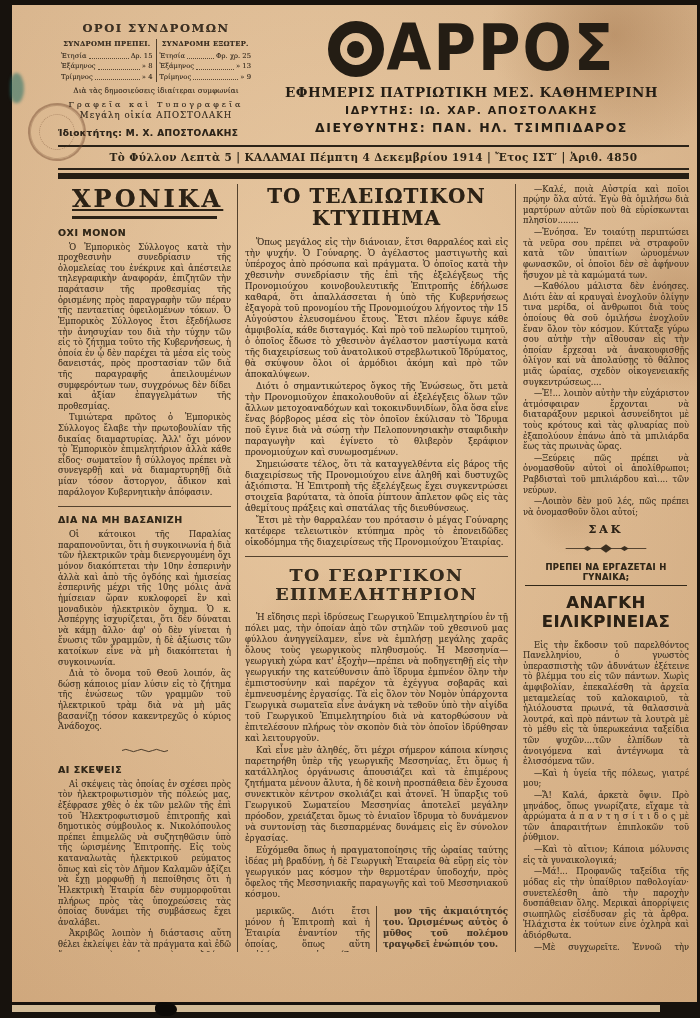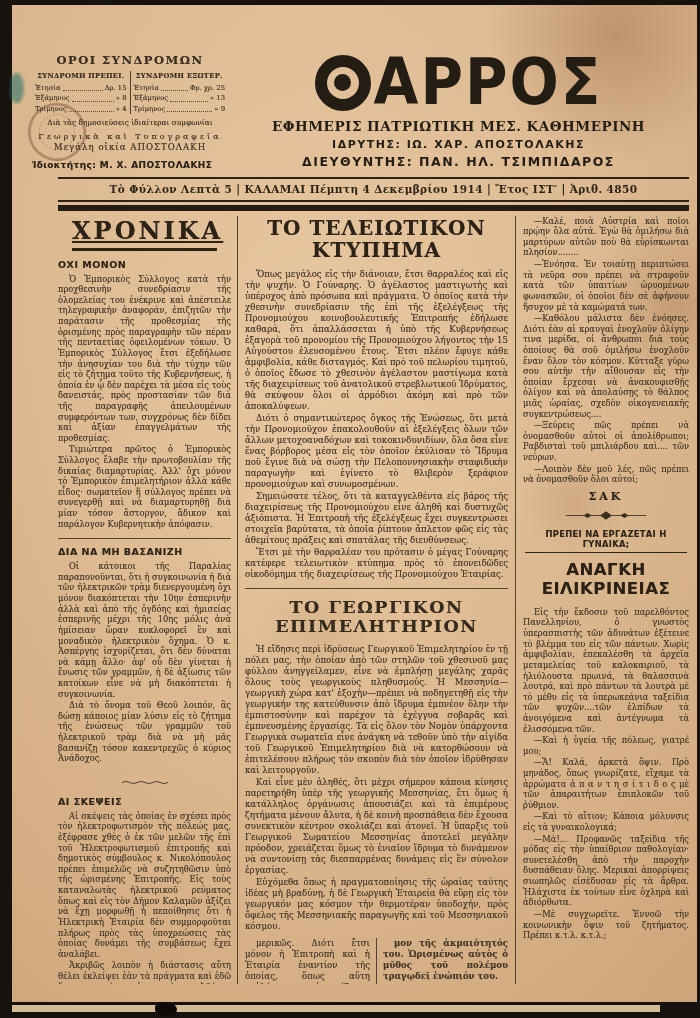--- a/index.html
+++ b/index.html
@@ -11,21 +11,21 @@
     background:
       radial-gradient(circle at 88% 3%, rgba(140,92,50,.38), rgba(140,92,50,0) 11%),
       radial-gradient(circle at 97% 30%, rgba(148,100,58,.30), rgba(148,100,58,0) 9%),
       radial-gradient(circle at 82% 50%, rgba(148,100,58,.18), rgba(148,100,58,0) 7%),
       radial-gradient(circle at 45% 63%, rgba(150,105,60,.12), rgba(150,105,60,0) 9%),
       radial-gradient(ellipse at 45% 40%, rgba(255,238,205,.28), rgba(124,84,42,.14) 95%),
       linear-gradient(#e3bf97,#dcb489);
   }
   .ink{color:#463828;text-shadow:0 0 .35px rgba(70,56,40,.55);}
   
-  .header{display:flex;padding:16px 8px 0 20px;align-items:center;margin-top:32px;}
+  .header{display:flex;padding:16px 8px 0 46px;align-items:flex-start;}
   .subbox{width:196px;color:#3c3023;flex:none;}
   .subbox-title{text-align:center;font:bold 11.5px "DejaVu Serif",serif;letter-spacing:1.5px;margin-bottom:4px;}
   .subcols{display:flex;font-size:6.8px;line-height:1.55;}
   .subcol{flex:1;padding:0 3px;min-width:0;}
   .subcol + .subcol{border-left:1px solid #53412d;}
   .subcol-head{font-weight:bold;text-align:center;margin:0 0 1px;font-size:6.8px;letter-spacing:.3px;}
   .subrow{display:flex;align-items:flex-end;}
   .subrow .dots{flex:1;border-bottom:1px dotted #5d4a35;margin:0 2px 2px;}
   .sub-note{text-align:center;font-size:7.4px;margin-top:4px;}
   .offices1{text-align:center;font-size:8px;letter-spacing:3px;margin-top:5px;}
@@ -122,21 +122,21 @@
                 <span>» 13</span>
             </div>
             <div class="subrow">
               <span>Τρίμηνος</span>
                 <span class="dots"></span>
                 <span>» 9</span>
             </div>
           </div>
         </div>
         <div class="sub-note">Διὰ τὰς δημοσιεύσεις ἰδιαίτεραι συμφωνίαι</div>
-        <div class="offices1">Γεωργικὰ καὶ Τυπογραφεῖα</div>
+        <div class="offices1">Γραφεῖα καὶ Τυπογραφεῖα</div>
         <div class="offices2">Μεγάλη οἰκία ΑΠΟΣΤΟΛΑΚΗ</div>
         <div class="owner">Ἰδιοκτήτης: Μ. Χ. ΑΠΟΣΤΟΛΑΚΗΣ</div>
       </div>
 
       <div class="mast">
         <div class="mast-titlerow">
           <span class="theta">
               <span class="theta-dot"></span>
             </span>
           <span class="mast-word">ΑΡΡΟΣ</span>
@@ -197,20 +197,21 @@
             </div>
 
           </div>
         </div>
       </div>
 
       <div class="col col3">
         <p class="body">—Καλέ, ποιὰ Αὐστρία καὶ ποῖοι πρῴην ὅλα αὐτά. Ἐγὼ θὰ ὁμιλήσω διὰ μαρτύρων αὐτῶν ποὺ θὰ εὑρίσκωνται πλησίον........</p>
         <p class="body">—Ἐνόησα. Ἐν τοιαύτῃ περιπτώσει τὰ νεῦρα σου πρέπει νὰ στραφοῦν κατὰ τῶν ὑπαιτίων ὠρυομένων φωνασκῶν, οἱ ὁποῖοι δὲν σὲ ἀφήνουν ἥσυχον μὲ τὰ καμώματά των.</p>
         <p class="body">—Καθόλου μάλιστα δὲν ἐνόησες. Διότι ἐὰν αἱ κραυγαὶ ἐνοχλοῦν ὀλίγην τινα μερίδα, οἱ ἄνθρωποι διὰ τοὺς ὁποίους θὰ σοῦ ὁμιλήσω ἐνοχλοῦν ἕναν ὅλον τὸν κόσμον. Κύτταξε γύρω σου αὐτὴν τὴν αἴθουσαν εἰς τὴν ὁποίαν ἔρχεσαι νὰ ἀνακουφισθῇς ὀλίγον καὶ νὰ ἀπολαύσῃς τὸ θάλπος μιᾶς ὡραίας, σχεδὸν οἰκογενειακῆς συγκεντρώσεως....</p>
+        <p class="body">—Ἐ!... λοιπὸν αὐτὴν τὴν εὐχάριστον ἀτμόσφαιραν ἔρχονται νὰ διαταράξουν μερικοὶ ἀσυνείδητοι μὲ τοὺς κρότους καὶ τὰς φλυαρίας ποὺ ἐξαπολύουν ἐπάνω ἀπὸ τὰ μπιλιάρδα ἕως τὰς πρωινὰς ὥρας.</p>
         <p class="body">—Ξεύρεις πῶς πρέπει νὰ ὀνομασθοῦν αὐτοὶ οἱ ἀπολίθρωποι; Ραβδισταὶ τοῦ μπιλιάρδου καὶ.... τῶν νεύρων.</p>
         <p class="body">—Λοιπὸν δὲν μοῦ λές, πῶς πρέπει νὰ ὀνομασθοῦν ὅλοι αὐτοί;</p>
 
         <div class="sak">ΣΑΚ</div>
         <div class="ornament">
           <svg viewBox="0 0 100 10" width="84" height="9">
               <path d="M2 5 H98" stroke="#3b2f20" stroke-width="1"></path>
               <path d="M50 0 L57 5 L50 10 L43 5 Z" fill="#3b2f20"></path>
               <path d="M28 2 L33 5 L28 8 L23 5 Z" fill="#3b2f20"></path>
               <path d="M72 2 L77 5 L72 8 L67 5 Z" fill="#3b2f20"></path>

